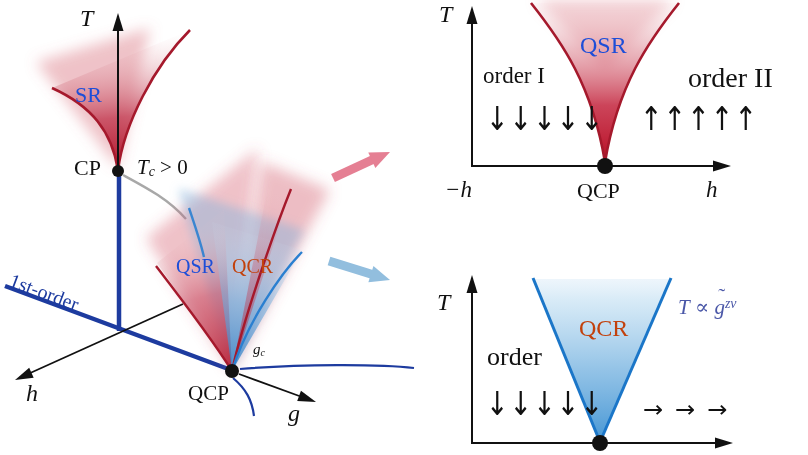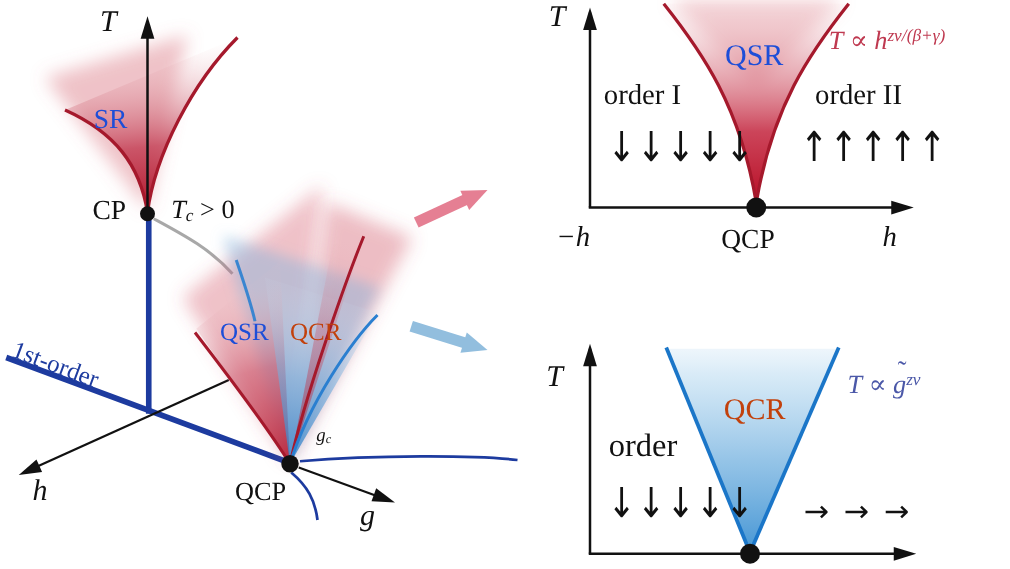--- a/index.html
+++ b/index.html
@@ -161,23 +161,22 @@
   <div class="lbl navy rot" style="left:14px;top:270px;font-size:20px">1st-order</div>
   <div class="lbl yellow" style="left:176px;top:256px;font-size:20px">QSR</div>
   <div class="lbl white" style="left:232px;top:256px;font-size:20px">QCR</div>
   <div class="lbl it" style="left:26px;top:381px;font-size:24px">h</div>
   <div class="lbl" style="left:188px;top:383px;font-size:21px">QCP</div>
   <div class="lbl" style="left:253px;top:342px;font-size:15px"><span class="it">g</span><span class="sub">c</span></div>
   <div class="lbl it" style="left:288px;top:401px;font-size:24px">g</div>
 
   <div class="lbl it" style="left:439px;top:2px;font-size:24px">T</div>
   <div class="lbl yellow" style="left:580px;top:33px;font-size:24px">QSR</div>
-  <div class="lbl redf" style="left:663px;top:22px;font-size:21px"><span class="it">T</span><span> ∝ </span><span class="it">h</span><span class="sup">zν/(β+γ)</span></div>
   <div class="lbl" style="left:483px;top:64px;font-size:23px">order I</div>
-  <div class="lbl" style="left:652px;top:64px;font-size:23px">order II</div>
+  <div class="lbl" style="left:688px;top:64px;font-size:28px">order II</div>
   <div class="lbl" style="left:486px;top:105px;font-size:27px"><span class="spins">↓↓↓↓↓</span></div>
   <div class="lbl" style="left:640px;top:105px;font-size:27px"><span class="spins">↑↑↑↑↑</span></div>
   <div class="lbl it" style="left:445px;top:178px;font-size:23px">−h</div>
   <div class="lbl" style="left:577px;top:180px;font-size:22px">QCP</div>
   <div class="lbl it" style="left:706px;top:178px;font-size:23px">h</div>
 
   <div class="lbl it" style="left:437px;top:290px;font-size:24px">T</div>
   <div class="lbl white" style="left:579px;top:316px;font-size:24px">QCR</div>
   <div class="lbl bluef" style="left:678px;top:297px;font-size:21px"><span class="it">T</span><span> ∝ </span><span class="gt"><span class="acc">˜</span><span class="it">g</span></span><span class="sup">zν</span></div>
   <div class="lbl" style="left:487px;top:344px;font-size:26px">order</div>

